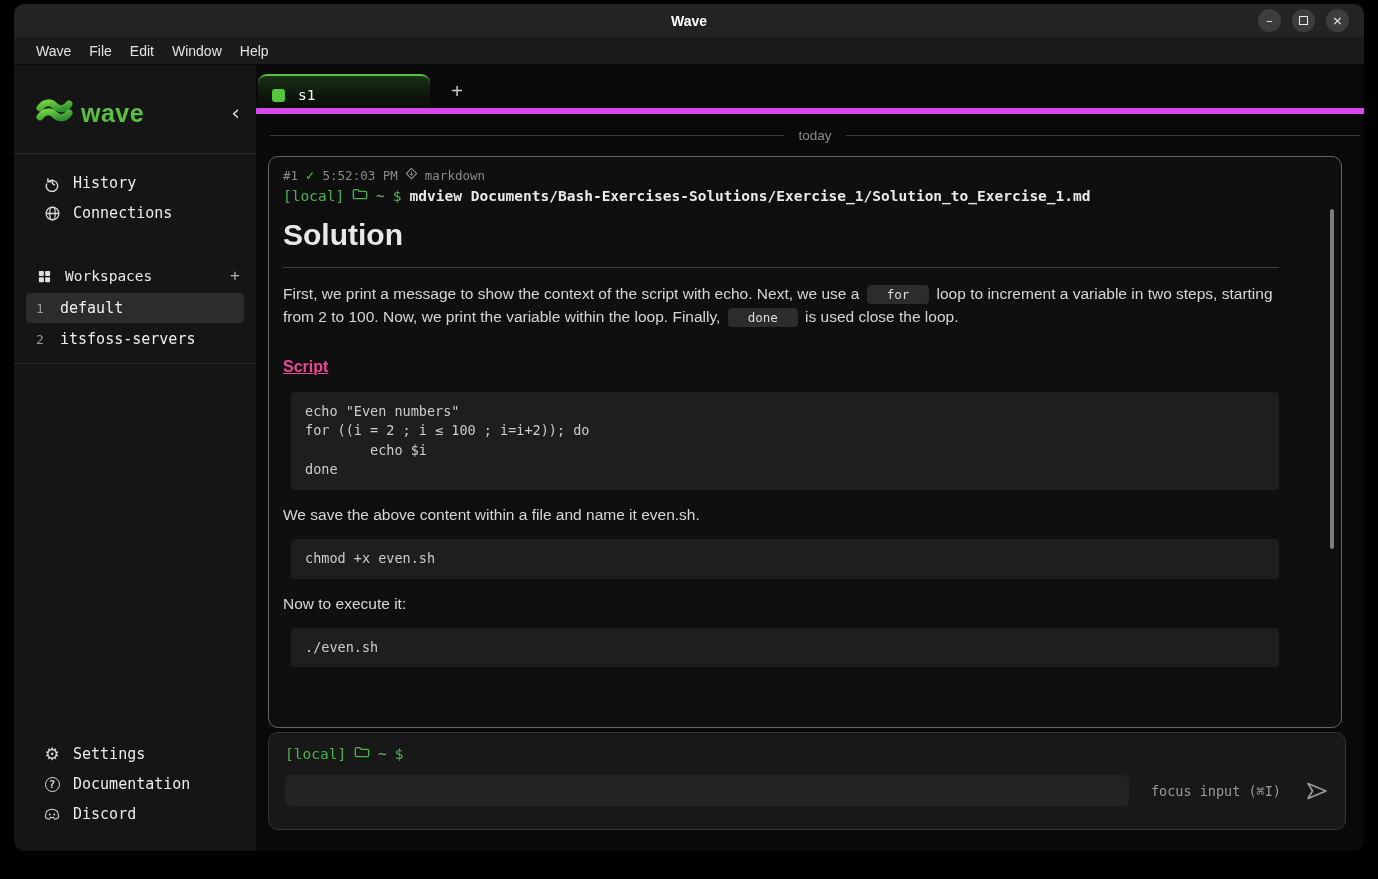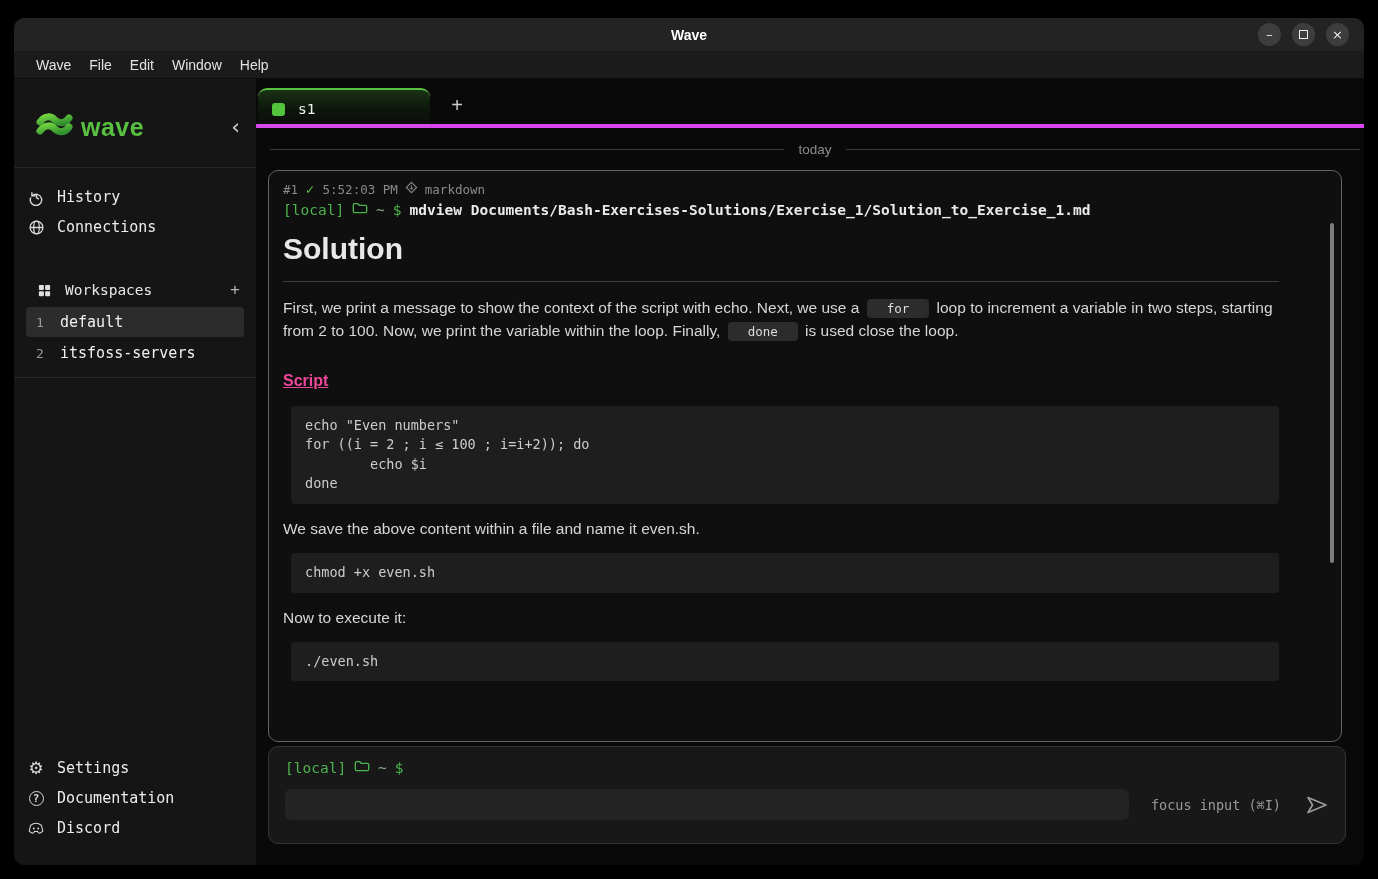--- a/index.html
+++ b/index.html
@@ -1,19 +1,19 @@
 <!DOCTYPE html>
 <html><head>
 <meta charset="utf-8">
 <style>
   * { box-sizing: border-box; margin: 0; padding: 0; }
   html,body { width:1378px; height:879px; background:#000; overflow:hidden; }
   body { font-family:"DejaVu Sans Mono", monospace; }
 
-  .window { position:absolute; left:14px; top:18px; width:1350px; height:847px;
+  .window { position:absolute; left:14px; top:4px; width:1350px; height:847px;
             background:#0a0a0a; border-radius:10px; overflow:hidden; }
 
   
   .titlebar { height:33px; background:#232323; position:relative;
               display:flex; align-items:center; justify-content:center; }
   .titlebar-title { color:#ffffff; font-family:"Liberation Sans",sans-serif;
                     font-weight:bold; font-size:14px; }
   .win-controls { position:absolute; right:15px; top:5px; display:flex; gap:11px; }
   .win-btn { width:23px; height:23px; border-radius:50%; background:#3d3d3d; color:#ececec;
              display:flex; align-items:center; justify-content:center;
@@ -30,42 +30,42 @@
 
   
   .sidebar { width:242px; background:#151515; position:relative; flex-shrink:0; }
   .sidebar-logo-row { display:flex; align-items:center; margin:32px 16px 0 20px; }
   .logo-text { color:#58c142; font-size:25px; font-weight:bold;
                font-family:"Liberation Sans",sans-serif; margin-left:7px; letter-spacing:0.5px; }
   .collapse { margin-left:auto; color:#cfcfcf; font-size:22px; line-height:1;
               font-family:"DejaVu Sans",sans-serif; }
   .sidebar-divider { height:1px; background:#272727; margin-top:24px; }
   .sidebar-nav { margin-top:14px; }
-  .side-item { display:flex; align-items:center; padding:6px 0 6px 12px;
+  .side-item { display:flex; align-items:center; padding:6px 0 6px 28px;
                color:#ececec; font-size:15px; }
   .side-icon { width:20px; display:flex; align-items:center; justify-content:center;
                margin-right:11px; }
   .gear-glyph { font-family:"DejaVu Sans",sans-serif; font-size:17px; color:#d8d8d8; line-height:1; }
   .q-circle { display:inline-flex; width:15px; height:15px; border:1.5px solid #d8d8d8;
               border-radius:50%; color:#d8d8d8; font-size:11px; align-items:center;
               justify-content:center; font-weight:bold; }
   .ws-header { display:flex; align-items:center; padding:6px 16px 6px 20px;
                color:#e8e8e8; font-size:14.5px; margin-top:32px;text-align:right; }
   .ws-header .side-icon { margin-right:11px; }
   .ws-plus { margin-left:auto; color:#b5b5b5; font-size:17px; font-family:"Liberation Sans",sans-serif; }
   .ws-item { display:flex; align-items:center; height:30px; margin:1px 12px;
              border-radius:4px; color:#f0f0f0; font-size:15px; }
   .ws-item.selected { background:#2c2c2c; }
   .ws-num { width:24px; margin-left:10px; color:#9a9a9a; font-size:13px; }
   .ws-divider { height:1px; background:#272727; margin-top:9px; }
   .sidebar-footer { position:absolute; bottom:22px; left:0; right:0; }
 
   
   .main { flex:1; background:#090909; display:flex; flex-direction:column; }
-  .tabbar { height:49px; position:relative; border-bottom:4px solid #d946ef; }
+  .tabbar { height:49px; position:relative; border-bottom:6px solid #d946ef; }
   .tab { position:absolute; left:2px; top:9px; width:172px; height:40px;
          border-radius:9px 9px 0 0; border-top:2px solid #58c142;
          background:linear-gradient(180deg, rgba(83,196,60,0.22) 0%, rgba(83,196,60,0.06) 55%, rgba(83,196,60,0.02) 100%);
          display:flex; align-items:center; }
   .tab-square { width:13px; height:13px; background:#53c43c; border-radius:3px; margin-left:14px; }
   .tab-label { margin-left:13px; color:#f2f2f2; font-size:14.5px; }
   .new-tab { position:absolute; left:186px; top:11px; width:30px; height:30px;
              color:#cccccc; font-size:20px; display:flex; align-items:center;
              justify-content:center; font-family:"Liberation Sans",sans-serif; }
 

